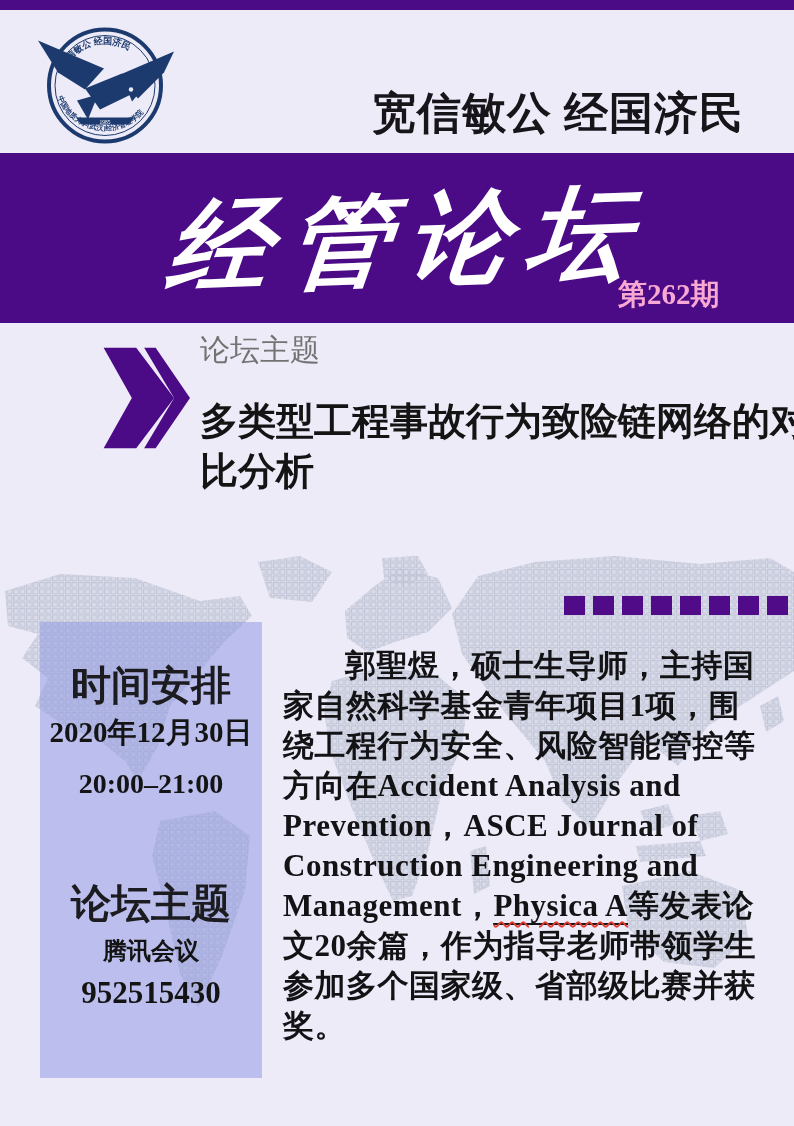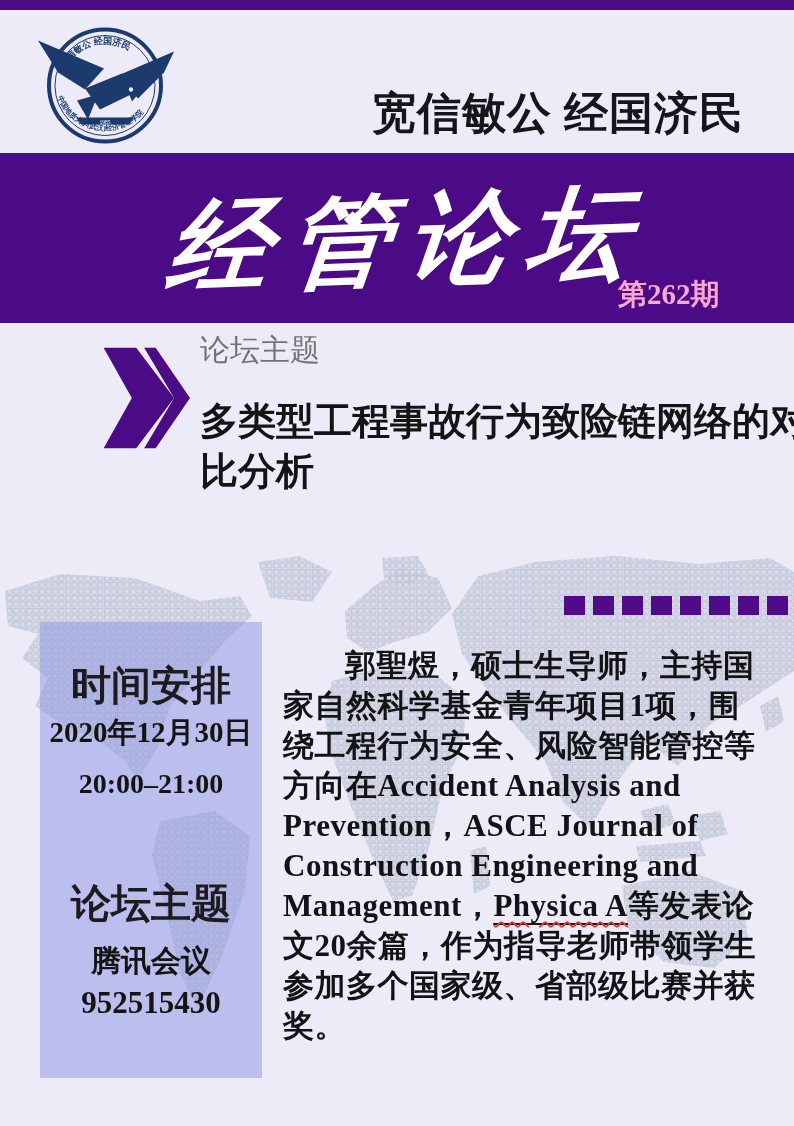--- a/index.html
+++ b/index.html
@@ -61,21 +61,21 @@
   .sidebar {
     position:absolute; left:40px; top:622px; width:222px; height:456px;
     background:rgba(140,148,226,0.50);
     display:flex; flex-direction:column; text-align:center;
     padding-top:38px;
   }
   .sidebar .h { font-size:40px; font-weight:bold; line-height:52px; color:#1c1c20; }
   .sidebar .date { font-size:29px; font-weight:bold; line-height:40px; }
   .sidebar .time { font-size:28px; font-weight:bold; line-height:40px; margin-top:12px; }
   .sidebar .h2 { margin-top:74px; }
-  .sidebar .platform { font-size:30px; font-weight:bold; line-height:42px; margin-top:10px; }
+  .sidebar .platform { font-size:24px; font-weight:bold; line-height:42px; }
   .sidebar .meetid { font-size:31px; font-weight:bold; line-height:42px; }
 
   
   .bio {
     position:absolute; left:283px; top:646px; width:478px;
     font-size:31px; font-weight:bold; line-height:40px; color:#131316;
     text-align:left; text-indent:2em; letter-spacing:0.5px;
   }
   .bio .hl {
     border-bottom:2px solid #16161a;

